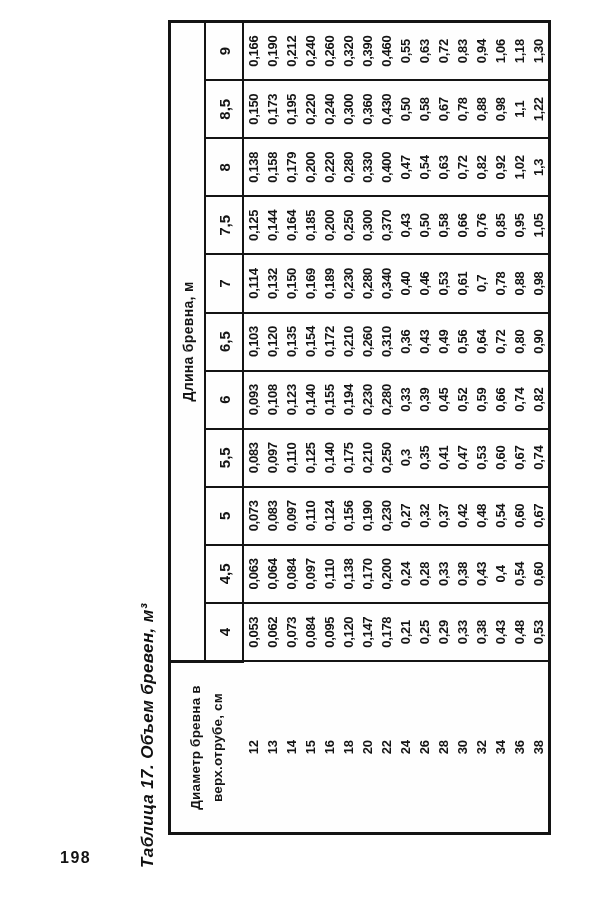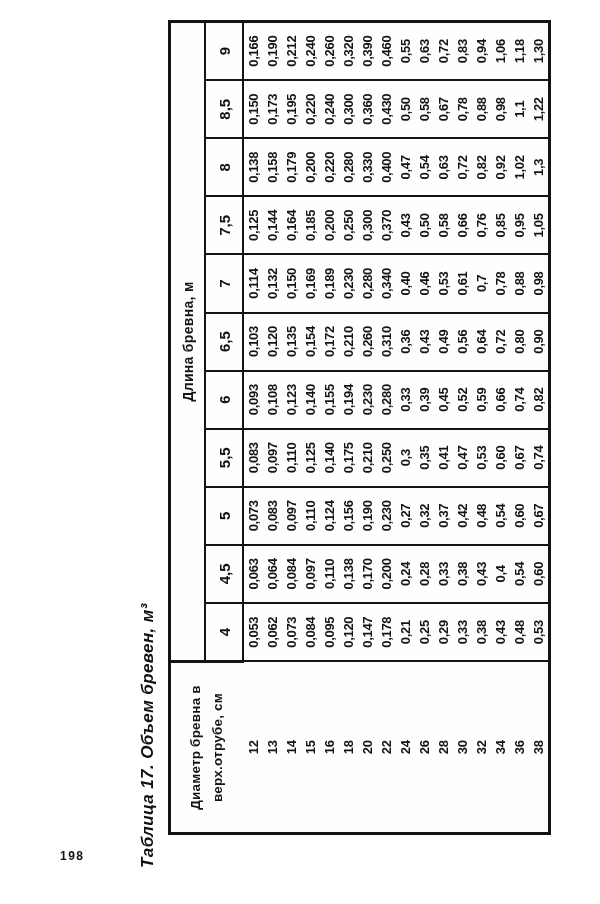--- a/index.html
+++ b/index.html
@@ -42,21 +42,21 @@
   .len-col{width:57px;}
   td.val{
     border-left:2px solid #141414;height:19px;
     font-size:13px;letter-spacing:-.3px;
   }
   th.dia{
     font-size:13px;height:19px;letter-spacing:-.2px;
   }
   .page-number{
     position:absolute;left:60px;top:849px;
-    font-weight:700;font-size:12px;letter-spacing:1.5px;color:#131313;
+    font-weight:700;font-size:16px;letter-spacing:1.5px;color:#131313;
   }
 </style>
 </head>
 <body>
 
 <div class="rot-wrap">
   <div class="table-title">Таблица 17. Объем бревен, м³</div>
 
   <table class="vol">
     <thead>

